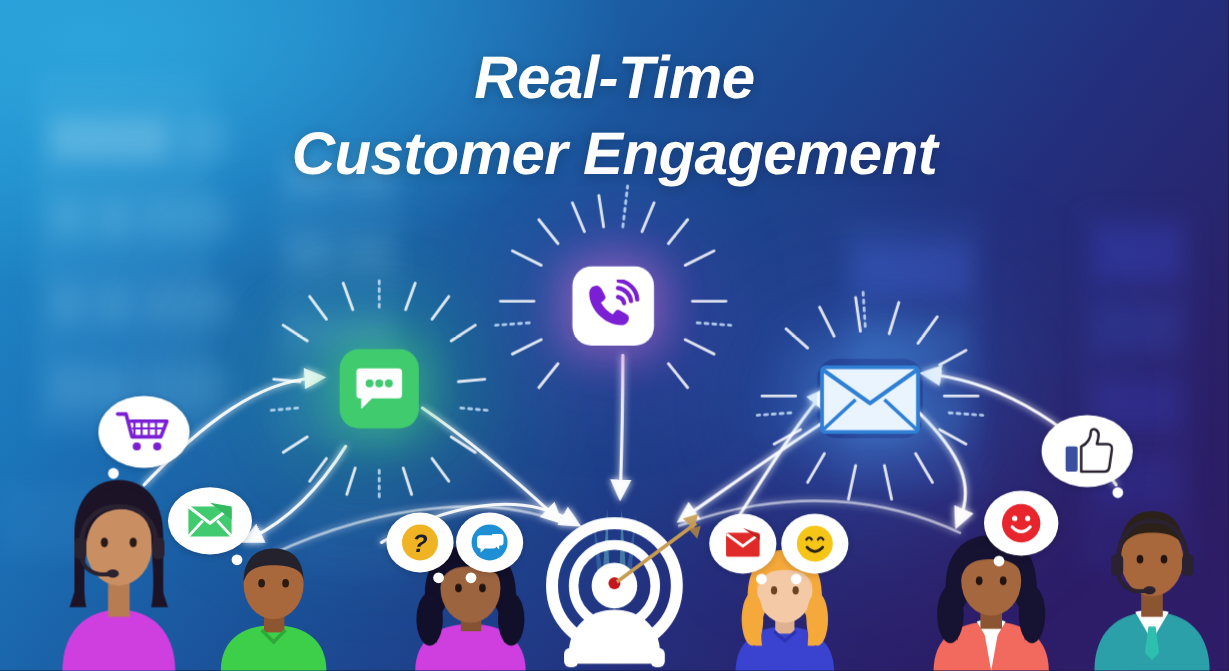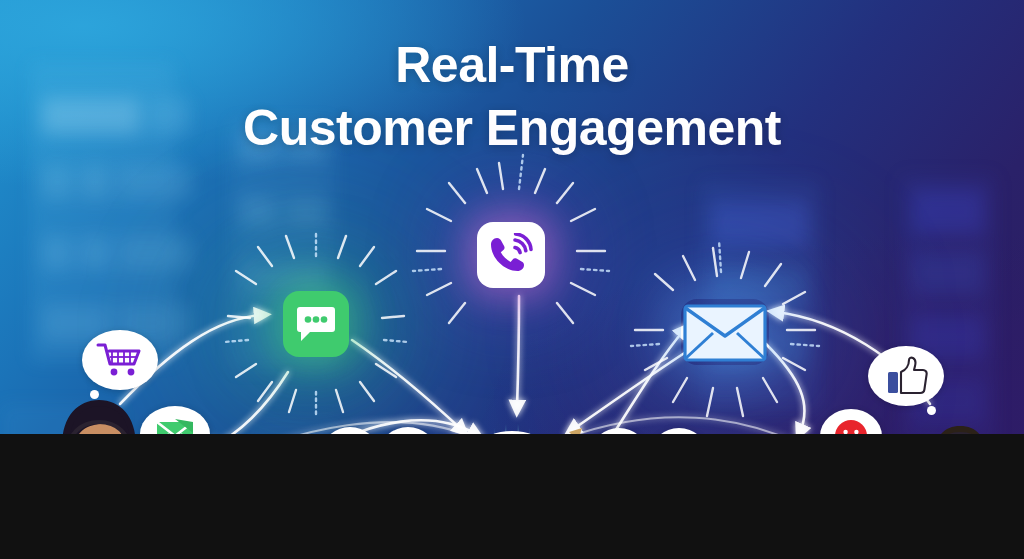--- a/index.html
+++ b/index.html
@@ -4,27 +4,28 @@
 <title>Real-Time Customer Engagement</title>
 <style>
   html, body {
     margin: 0;
     padding: 0;
     background: #111;
   }
   #stage {
     position: relative;
     width: 1024px;
-    height: 434px;
+    height: 559px;
     overflow: hidden;
     font-family: "Liberation Sans", sans-serif;
     background:
       radial-gradient(ellipse 70% 60% at 8% 6%, rgba(45,165,220,0.95) 0%, rgba(45,165,220,0.0) 62%),
       radial-gradient(ellipse 80% 70% at 95% 95%, rgba(46,28,104,0.95) 0%, rgba(46,28,104,0.0) 60%),
       linear-gradient(128deg, #2196d2 0%, #1b73b8 22%, #1b4f97 44%, #23307e 66%, #2a2169 84%, #2b1c61 100%);
+    font-style: italic;
   }
 
   
   .city { position: absolute; inset: 0; filter: blur(9px); opacity: .55; }
   .bld { position: absolute; border-radius: 2px; }
   .win { position: absolute; border-radius: 2px; }
 
   .glowpatch {
     position:absolute; border-radius:50%;
     filter: blur(60px); pointer-events:none;

